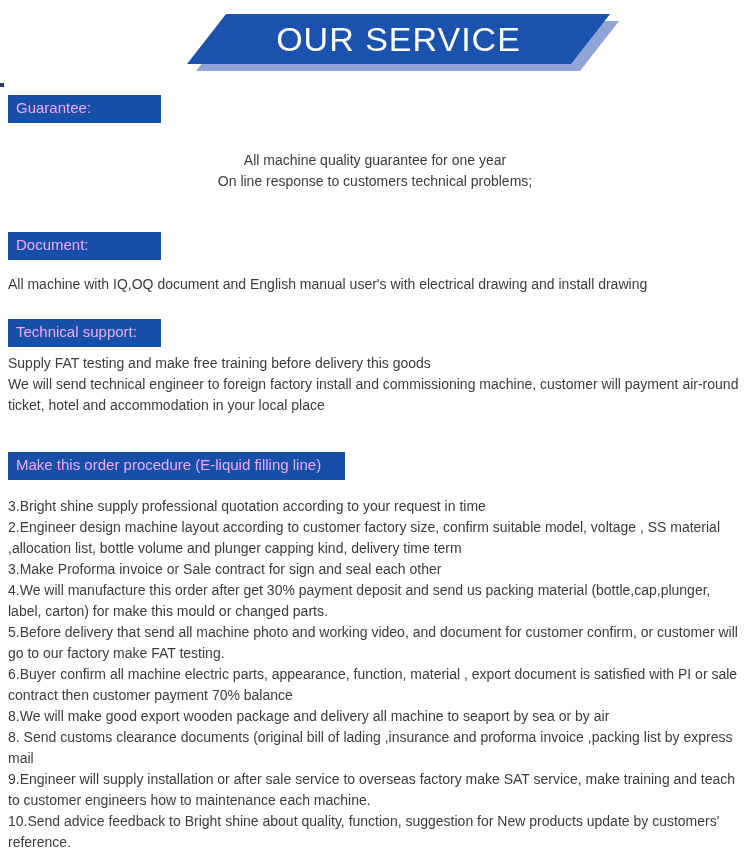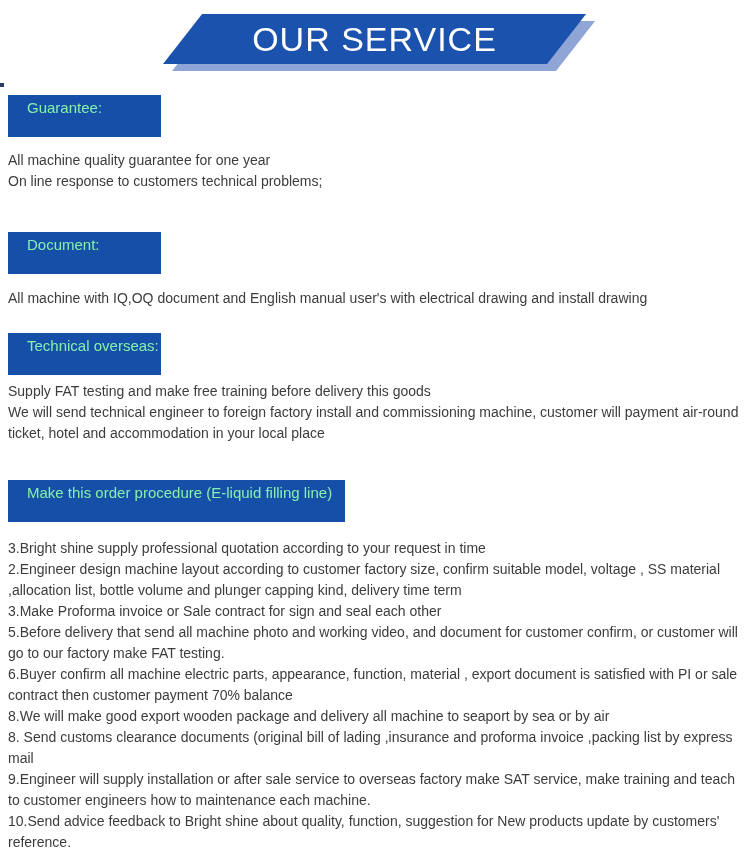--- a/index.html
+++ b/index.html
@@ -6,21 +6,21 @@
   body {
     width: 750px;
     height: 857px;
     background: #ffffff;
     font-family: "Liberation Sans", sans-serif;
     overflow: hidden;
     position: relative;
   }
 
   
-  .banner-area { position: relative; height: 90px; }
+  .banner-area { position: relative; height: 90px; margin-left: 24px; }
   .banner-shadow {
     position: absolute;
     left: 172px; top: 21px;
     width: 384px; height: 50px;
     background: #8fa5d6;
     transform: skewX(-38deg);
     transform-origin: bottom left;
   }
   .banner-shape {
     position: absolute;
@@ -47,41 +47,41 @@
     position: absolute;
     left: 0; top: 83px;
     width: 4px; height: 4px;
     background: #2a3d66;
   }
 
   
   .sec { margin-left: 8px; }
   .sec-label {
     background: #164fa8;
-    color: #86efac;
+    color: #f0abfc;
     font-size: 15px;
-    height: 42px;
+    height: 28px;
     line-height: 26px;
-    padding-left: 19px;
+    padding-left: 8px;
     box-sizing: border-box;
     white-space: nowrap;
   }
   .w-small { width: 153px; }
   .w-large { width: 337px; }
 
   .text-block p {
     margin: 0;
     font-size: 14px;
     line-height: 21px;
     color: #3c3c3c;
     width: 734px;
   }
 
   .sec-guarantee { margin-top: 5px; }
-  .sec-guarantee .text-block { margin-top: 13px; }
+  .sec-guarantee .text-block { margin-top: 27px; text-align: center; }
 
   .sec-document { margin-top: 40px; }
   .sec-document .text-block { margin-top: 14px; }
 
   .sec-technical { margin-top: 24px; }
   .sec-technical .text-block { margin-top: 6px; }
 
   .sec-order { margin-top: 36px; }
   .sec-order .text-block { margin-top: 16px; }
 </style>
@@ -107,33 +107,34 @@
   </section>
 
   <section class="sec sec-document">
     <div class="sec-label w-small">Document:</div>
     <div class="text-block">
       <p>All machine with IQ,OQ document and English manual user's with electrical drawing and install drawing</p>
     </div>
   </section>
 
   <section class="sec sec-technical">
-    <div class="sec-label w-small">Technical overseas:</div>
+    <div class="sec-label w-small">Technical support:</div>
     <div class="text-block">
       <p>Supply FAT testing and make free training before delivery this goods</p>
       <p>We will send technical engineer to foreign factory install and commissioning machine, customer will payment air-round ticket, hotel and accommodation in your local place</p>
     </div>
   </section>
 
   <section class="sec sec-order">
     <div class="sec-label w-large">Make this order procedure (E-liquid filling line)</div>
     <div class="text-block">
       <p>3.Bright shine supply professional quotation according to your request in time</p>
       <p>2.Engineer design machine layout according to customer factory size, confirm suitable model, voltage , SS material ,allocation list, bottle volume and plunger capping kind, delivery time term</p>
       <p>3.Make Proforma invoice or Sale contract for sign and seal each other</p>
+      <p>4.We will manufacture this order after get 30% payment deposit and send us packing material (bottle,cap,plunger, label, carton) for make this mould or changed parts.</p>
       <p>5.Before delivery that send all machine photo and working video, and document for customer confirm, or customer will go to our factory make FAT testing.</p>
       <p>6.Buyer confirm all machine electric parts, appearance, function, material , export document is satisfied with PI or sale contract then customer payment 70% balance</p>
       <p>8.We will make good export wooden package and delivery all machine to seaport by sea or by air</p>
       <p>8. Send customs clearance documents (original bill of lading ,insurance and proforma invoice ,packing list by express mail</p>
       <p>9.Engineer will supply installation or after sale service to overseas factory make SAT service, make training and teach to customer engineers how to maintenance each machine.</p>
       <p>10.Send advice feedback to Bright shine about quality, function, suggestion for New products update by customers' reference.</p>
     </div>
   </section>
 
 </div>

